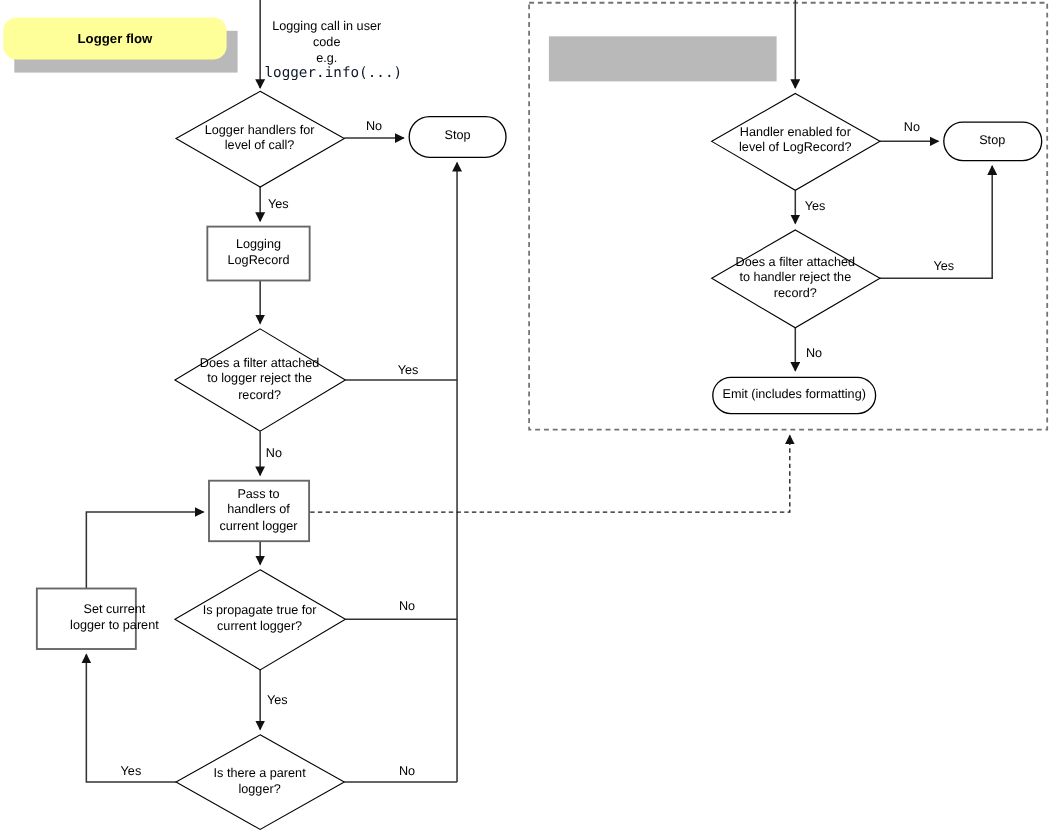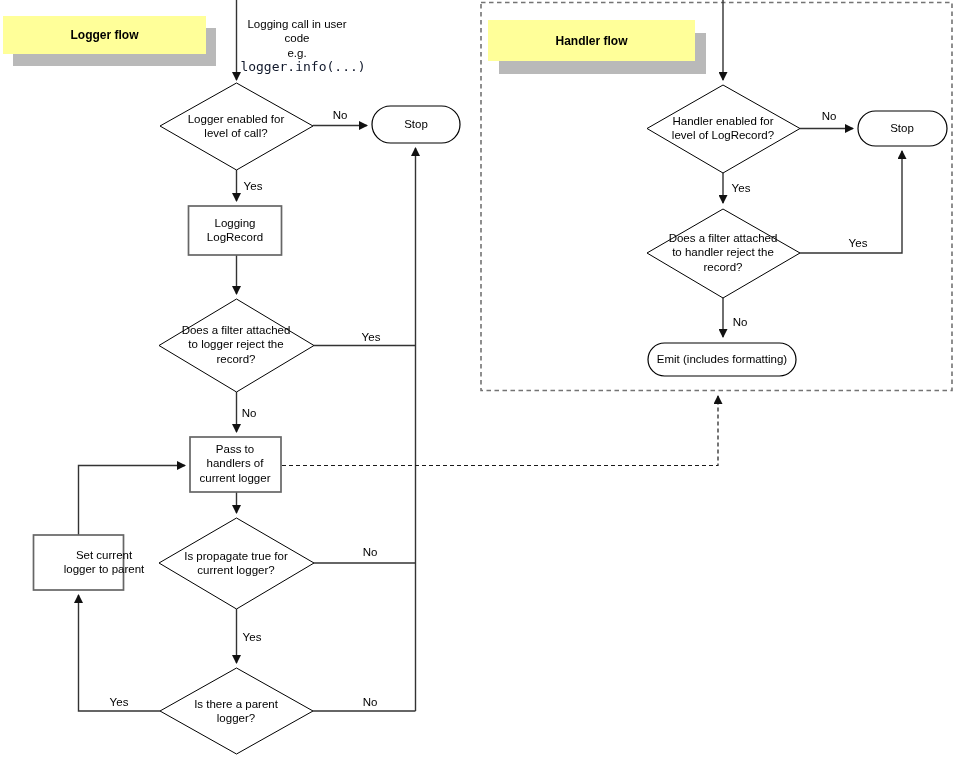--- a/index.html
+++ b/index.html
@@ -33,20 +33,21 @@
   }
   .note {
     position: absolute;
     background: #ffff99;
     display: flex;
     align-items: center;
     justify-content: center;
     font-weight: bold;
     font-size: 12px;
     color: #000000;
+    border-radius: 12px;
   }
 </style>
 </head>
 <body>
 
 <div class="canvas">
 
   <svg class="layer" width="955" height="758" viewBox="0 0 955 758">
     <defs>
       <marker id="arr" markerUnits="userSpaceOnUse" markerWidth="10" markerHeight="9" refX="8" refY="4.5" orient="auto">
@@ -91,30 +92,27 @@
     <polygon points="723,209 800,253 723,298 647,253" fill="#ffffff" stroke="#000000" stroke-width="1"></polygon>
     <rect x="648" y="343" width="148" height="33" rx="16.5" fill="#ffffff" stroke="#000000" stroke-width="1.2"></rect>
   </svg>
 
   <div class="note-shadow" style="left:13px; top:28px; width:203px; height:38px;"></div>
   <div class="note" style="left:3px; top:16px; width:203px; height:38px;">
     <span>Logger flow</span>
   </div>
 
   <div class="note-shadow" style="left:499px; top:33px; width:207px; height:41px;"></div>
-  <div class="note" style="left:488px; top:20px; width:207px; height:41px;">
-    <span>Handler flow</span>
-  </div>
 
   <div class="lbl" style="left:297px; top:39px;">Logging call in user
 code
 e.g.</div>
   <div class="lbl code" style="left:303px; top:67px;">logger.info(...)</div>
 
-  <div class="lbl" style="left:236px; top:126px;">Logger enabled for
+  <div class="lbl" style="left:236px; top:126px;">Logger handlers for
 level of call?</div>
   <div class="lbl" style="left:416px; top:124px;">Stop</div>
   <div class="lbl" style="left:340px; top:115px;">No</div>
   <div class="lbl" style="left:253px; top:186px;">Yes</div>
 
   <div class="lbl" style="left:235px; top:230px;">Logging
 LogRecord</div>
 
   <div class="lbl" style="left:236px; top:345px;">Does a filter attached
 to logger reject the

